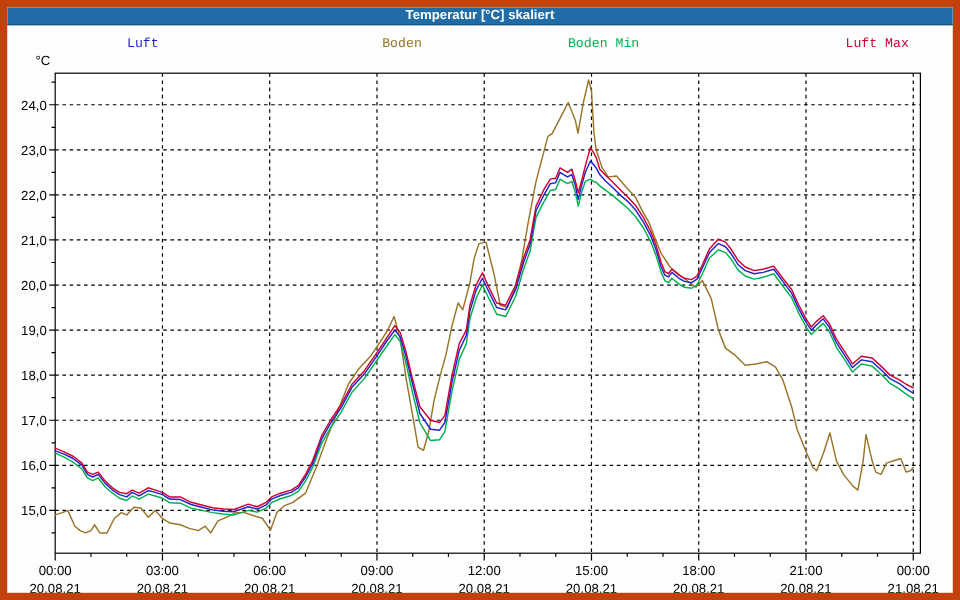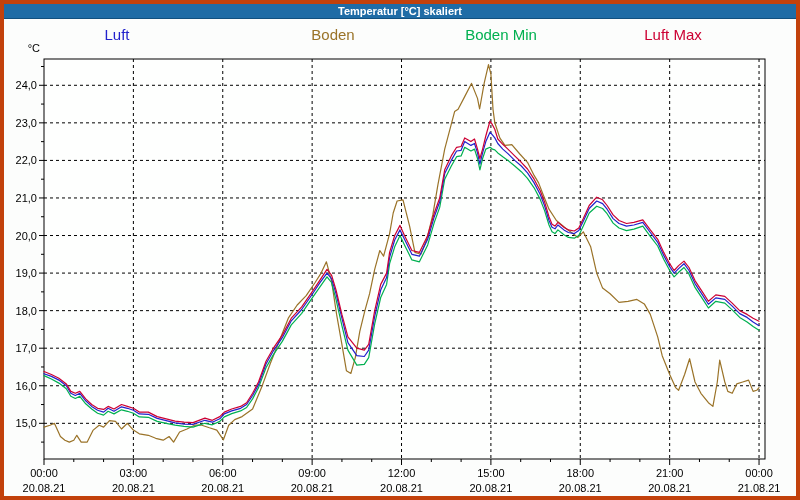--- a/index.html
+++ b/index.html
@@ -1,48 +1,48 @@
 <!DOCTYPE html>
 <html><head>
 <meta charset="utf-8">
 <style>
   html,body{margin:0;padding:0;background:#e8e8e8;}
   *{box-sizing:border-box;}
   #window{
     position:relative;width:800px;height:500px;
     background:#fcfdfc;
-    border:4px solid #c2410c;
+    border:6px solid #c2410c;
     font-family:"Liberation Sans", sans-serif;
     overflow:hidden;
   }
   #titlebar{
     position:absolute;left:0;top:0;right:0;height:15px;
     background:#1f6ca6;
     border-bottom:1px solid #11507f;
     color:#ffffff;font-size:11px;font-weight:bold;
     text-align:center;line-height:15px;
   }
   .legend-label{
     position:absolute;top:25px;transform:translateX(-50%);
-    font-size:15px;line-height:12px;white-space:nowrap;
+    font-size:11px;line-height:12px;white-space:nowrap;font-family:Liberation Mono, monospace;
   }
   #chart-svg{position:absolute;left:0;top:0;width:800px;height:500px;}
 </style>
 </head>
 <body>
 
 <div id="window">
   <div id="titlebar">
     <span>Temperatur [°C] skaliert</span>
   </div>
 
   <div class="legend-label" id="legend-0" style="left: 113px; color: rgb(34, 34, 204);">Luft</div>
   <div class="legend-label" id="legend-1" style="left: 305px; color: rgb(154, 115, 40); margin-left: 24px;">Boden</div>
   <div class="legend-label" id="legend-2" style="left: 497px; color: rgb(0, 176, 80);">Boden Min</div>
-  <div class="legend-label" id="legend-3" style="left: 669px; color: rgb(204, 0, 51);">Luft Max</div>
+  <div class="legend-label" id="legend-3" style="left: 725px; color: rgb(204, 0, 51);">Luft Max</div>
 
   <svg id="chart-svg" viewBox="0 0 800 500" xmlns="http://www.w3.org/2000/svg">
       <rect x="40" y="55" width="721" height="400" fill="#fefffe" stroke="#000" stroke-width="1"></rect>
       <line x1="40" y1="81.29107981220653" x2="761" y2="81.29107981220653" stroke="#000" stroke-width="1" stroke-dasharray="3,3"></line>
       <line x1="35" y1="81.29107981220653" x2="40" y2="81.29107981220653" stroke="#000" stroke-width="1"></line>
       <text x="33" y="85.29107981220653" text-anchor="end" font-size="11" font-family="&quot;Liberation Sans&quot;, sans-serif" fill="#000000">24,0</text>
       <line x1="40" y1="118.84976525821594" x2="761" y2="118.84976525821594" stroke="#000" stroke-width="1" stroke-dasharray="3,3"></line>
       <line x1="35" y1="118.84976525821594" x2="40" y2="118.84976525821594" stroke="#000" stroke-width="1"></line>
       <text x="33" y="122.84976525821594" text-anchor="end" font-size="11" font-family="&quot;Liberation Sans&quot;, sans-serif" fill="#000000">23,0</text>
       <line x1="40" y1="156.40845070422534" x2="761" y2="156.40845070422534" stroke="#000" stroke-width="1" stroke-dasharray="3,3"></line>

